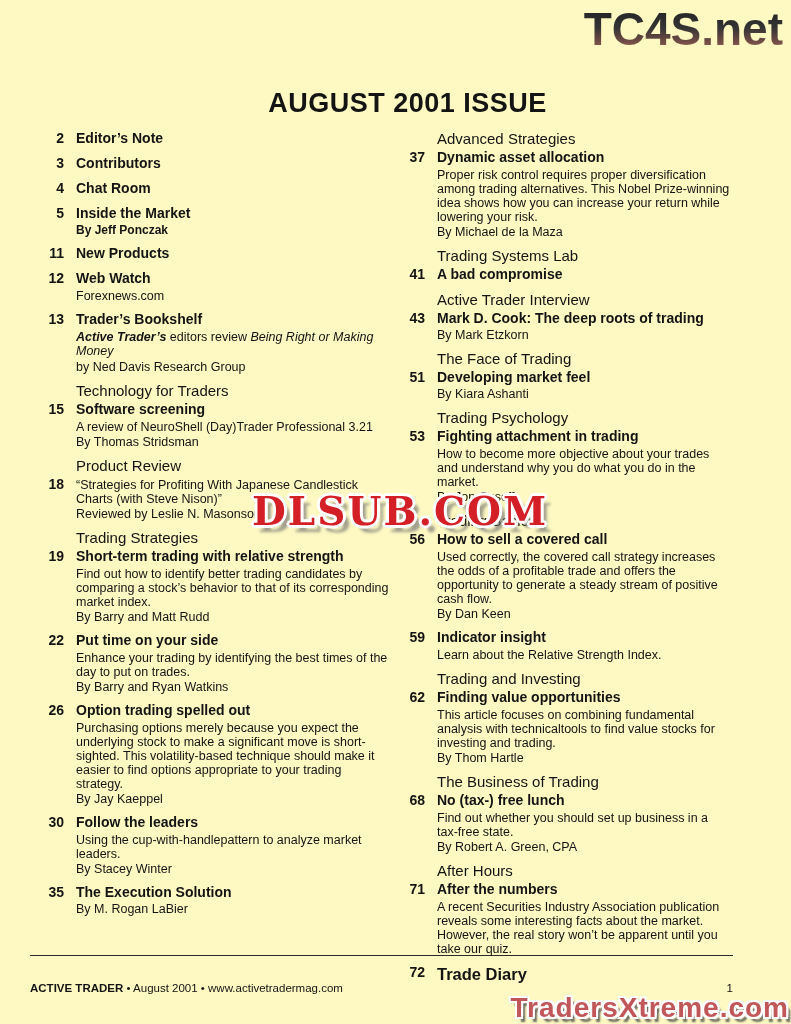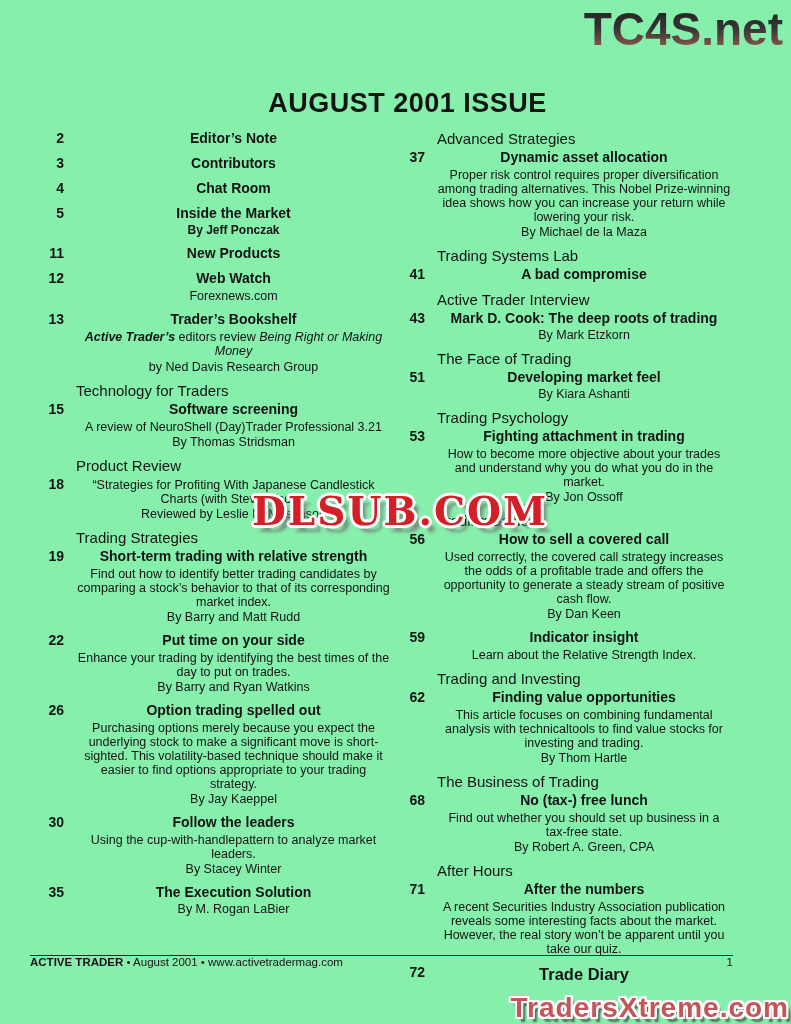--- a/index.html
+++ b/index.html
@@ -1,18 +1,18 @@
 <!DOCTYPE html>
 <html><head>
 <meta charset="utf-8">
 <style>
   html,body{margin:0;padding:0;background:#777;}
   .page{
     position:relative;width:791px;height:1024px;margin:0 auto;
-    background:#86efac;overflow:hidden;
+    background:#fef9c3;overflow:hidden;
     font-family:"Liberation Sans",sans-serif;color:#141414;
   }
   
   .tc4s-logo{
     position:absolute;top:2px;right:8px;
     font-size:46px;font-weight:bold;letter-spacing:0px;
     background:linear-gradient(180deg,#232323 10%,#343434 48%,#6e4a43 72%,#9c655b 90%);
     -webkit-background-clip:text;background-clip:text;color:transparent;
   }
   .issue-title{
@@ -26,21 +26,21 @@
   .entry{margin-bottom:8px;}
   .section-header{
     margin:8px 0 1px 46px;font-weight:normal;font-size:15px;line-height:18px;
   }
   .entry:first-child .section-header{margin-top:0;}
   .entry-row{display:flex;}
   .page-num{
     flex:0 0 34px;text-align:right;padding-right:12px;
     font-weight:bold;font-size:14px;line-height:17px;
   }
-  .entry-body{flex:1;min-width:0;text-align:center;}
+  .entry-body{flex:1;min-width:0;}
   .entry-title{font-weight:bold;font-size:14px;line-height:17px;}
   .entry-title.big{font-size:16.5px;line-height:21px;}
   .desc{font-size:12.5px;line-height:14px;margin-top:2px;}
   .byline{font-size:12.5px;line-height:14px;margin-top:1px;}
   .byline.bold{font-weight:bold;font-size:12px;}
   .bi{font-weight:bold;font-style:italic;}
   .it{font-style:italic;}
   
   .wm-dlsub{
     position:absolute;left:252px;top:488px;
@@ -57,21 +57,21 @@
     position:absolute;right:2px;bottom:0px;
     font-size:28px;font-weight:bold;letter-spacing:1px;color:#c2575a;
     text-shadow:
       -2px -2px 0 #fff, 2px -2px 0 #fff, -2px 2px 0 #fff, 2px 2px 0 #fff,
       0 -2px 0 #fff, 0 2px 0 #fff, -2px 0 0 #fff, 2px 0 0 #fff,
       4px 5px 2px rgba(70,70,70,0.8);
     white-space:nowrap;
   }
   .footer{
     position:absolute;left:30px;right:58px;top:955px;
-    border-top:1px solid #2b2b2b;padding-top:0;
+    border-top:1px solid #2b2b2b;padding-top:26px;
     display:flex;justify-content:space-between;
     font-size:11.5px;line-height:13px;
   }
   .footer .mag{font-weight:bold;}
 </style>
 </head>
 <body>
 
 <div class="page">
 

